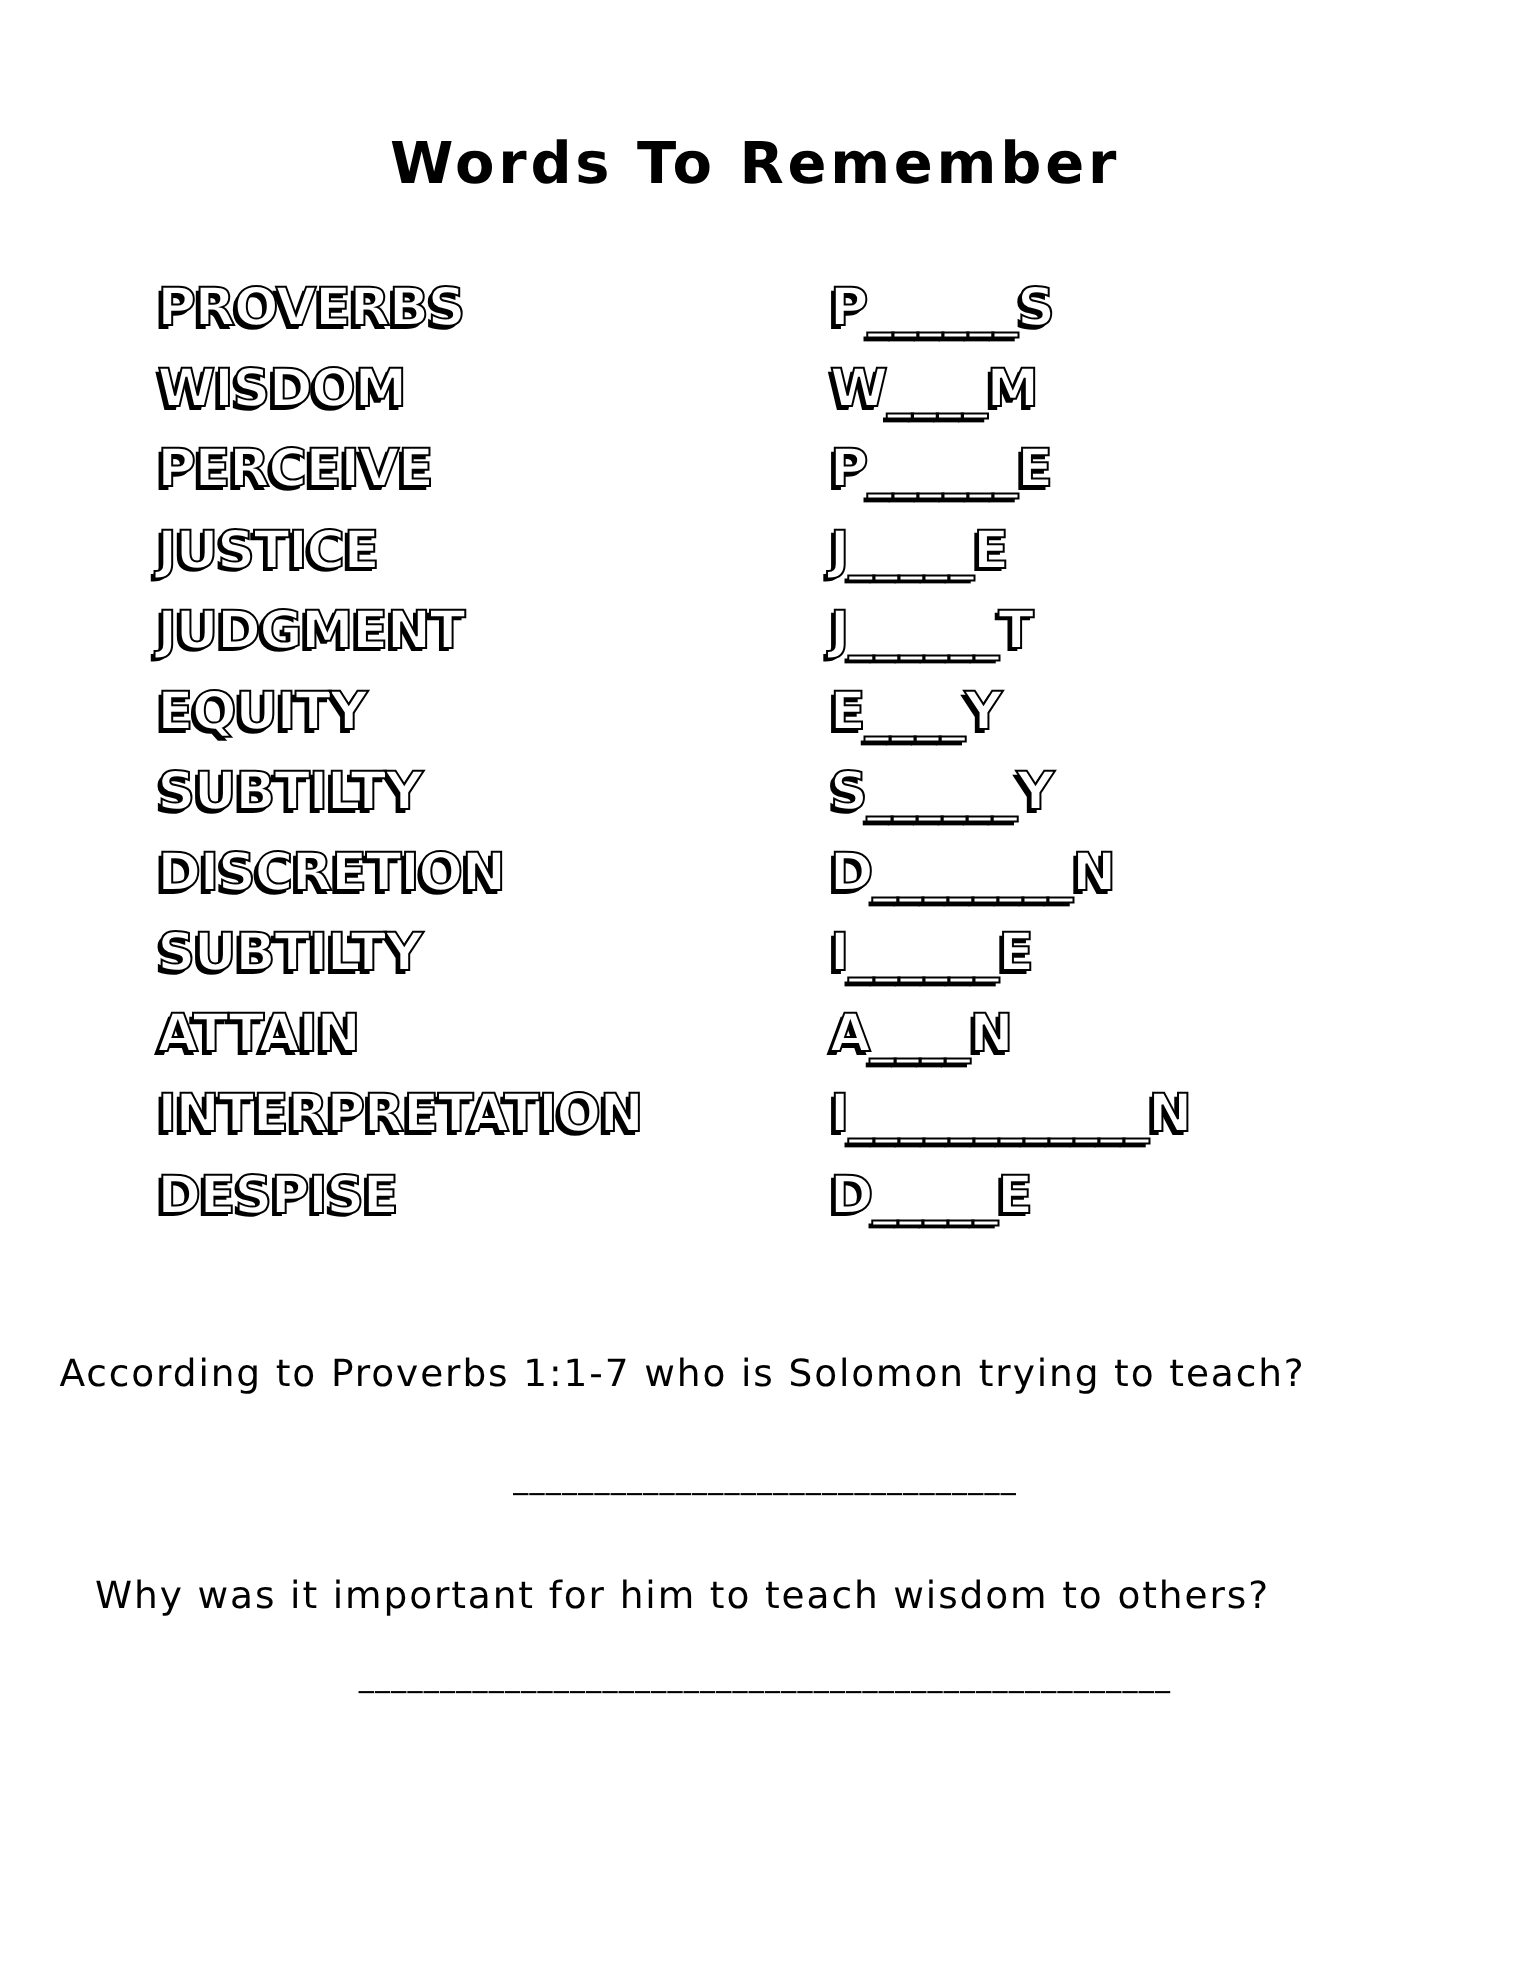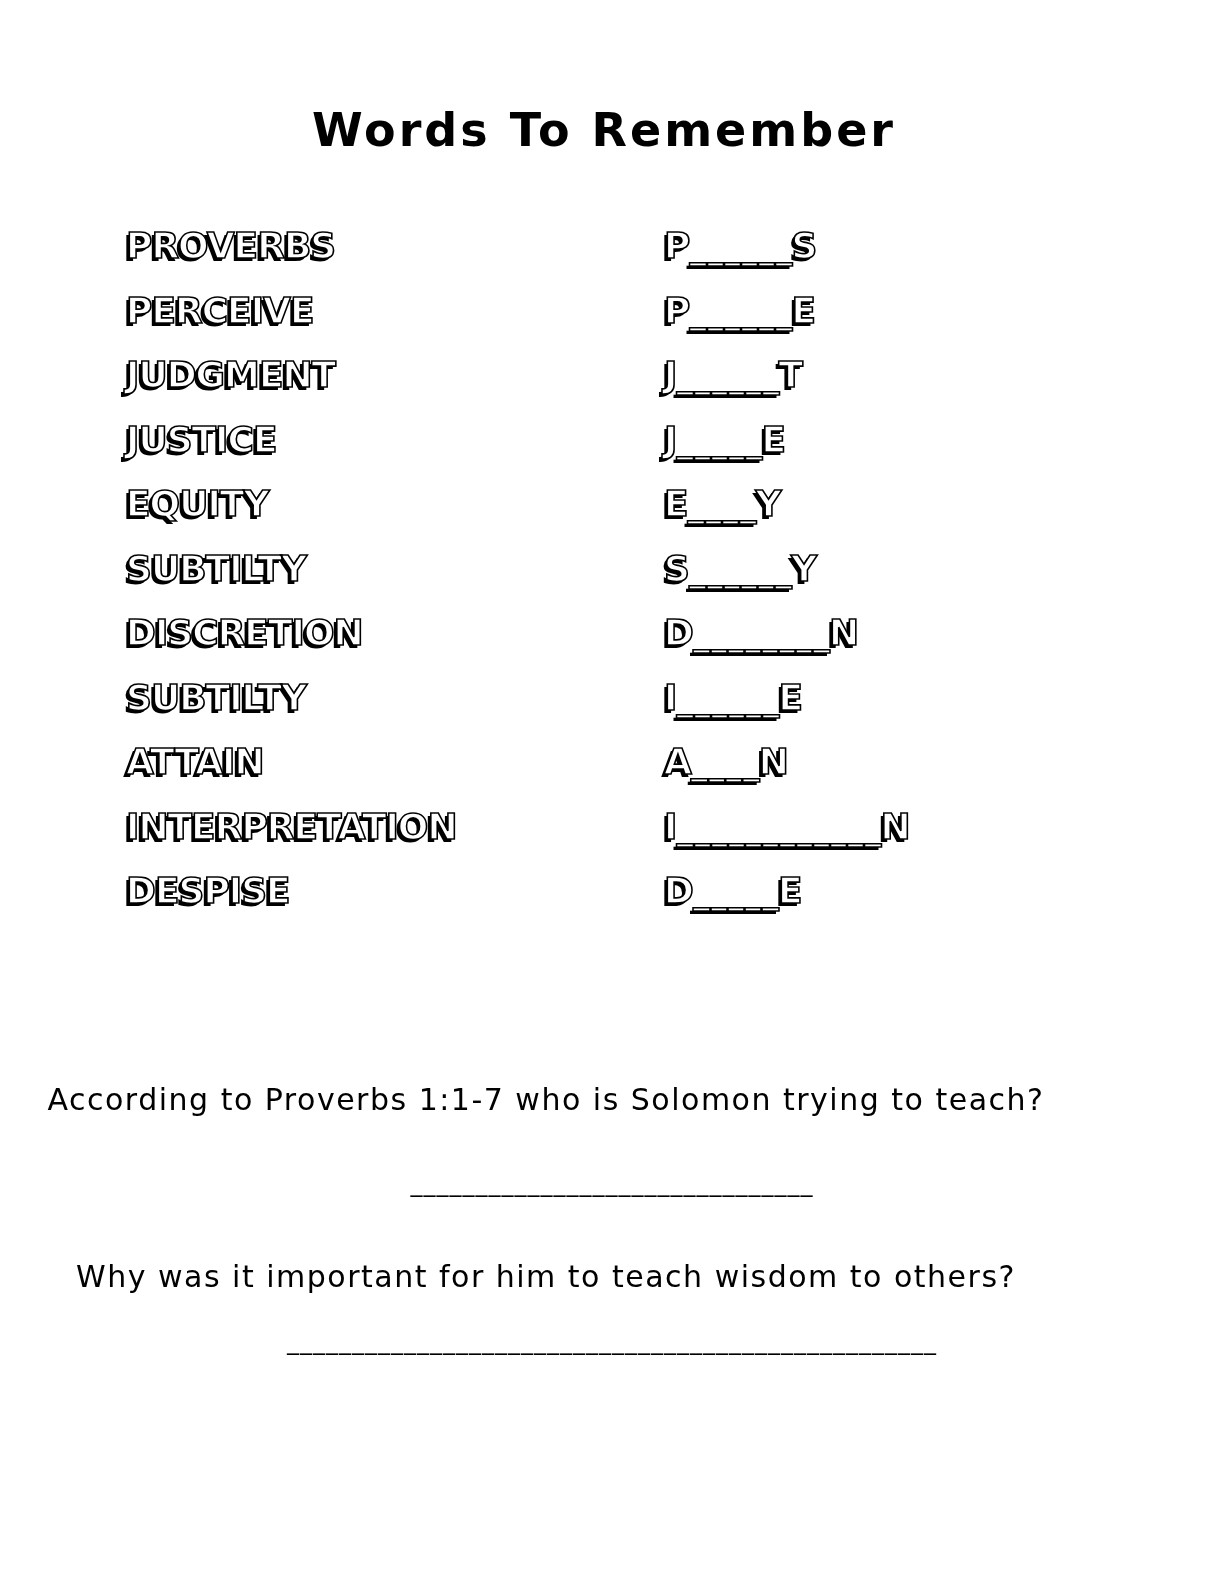--- a/index.html
+++ b/index.html
@@ -35,21 +35,21 @@
     }
     .word-row {
       position: relative;
       height: 64.5px;
     }
     .outline {
       position: absolute;
       top: 0;
       font-family: "DejaVu Sans", sans-serif;
       font-weight: bold;
-      font-size: 36px;
+      font-size: 42px;
       line-height: 56px;
       letter-spacing: -1px;
       color: #ffffff;
       -webkit-text-stroke: 1.6px #000000;
       text-shadow: -3px 3px 0 #000000;
       white-space: nowrap;
     }
     .outline.word {
       left: 126px;
       transform-origin: left center;
@@ -89,30 +89,34 @@
 <body>
 
 <div class="title">Words To Remember</div>
 
 <div class="word-list">
   <div class="word-row">
     <span class="outline word">PROVERBS</span>
     <span class="outline clue">P______S</span>
   </div>
   <div class="word-row">
+    <span class="outline word">WISDOM</span>
+    <span class="outline clue">W____M</span>
+  </div>
+  <div class="word-row">
     <span class="outline word">PERCEIVE</span>
     <span class="outline clue">P______E</span>
   </div>
   <div class="word-row">
+    <span class="outline word">JUSTICE</span>
+    <span class="outline clue">J_____E</span>
+  </div>
+  <div class="word-row">
     <span class="outline word">JUDGMENT</span>
     <span class="outline clue">J______T</span>
-  </div>
-  <div class="word-row">
-    <span class="outline word">JUSTICE</span>
-    <span class="outline clue">J_____E</span>
   </div>
   <div class="word-row">
     <span class="outline word">EQUITY</span>
     <span class="outline clue">E____Y</span>
   </div>
   <div class="word-row">
     <span class="outline word">SUBTILTY</span>
     <span class="outline clue">S______Y</span>
   </div>
   <div class="word-row">

